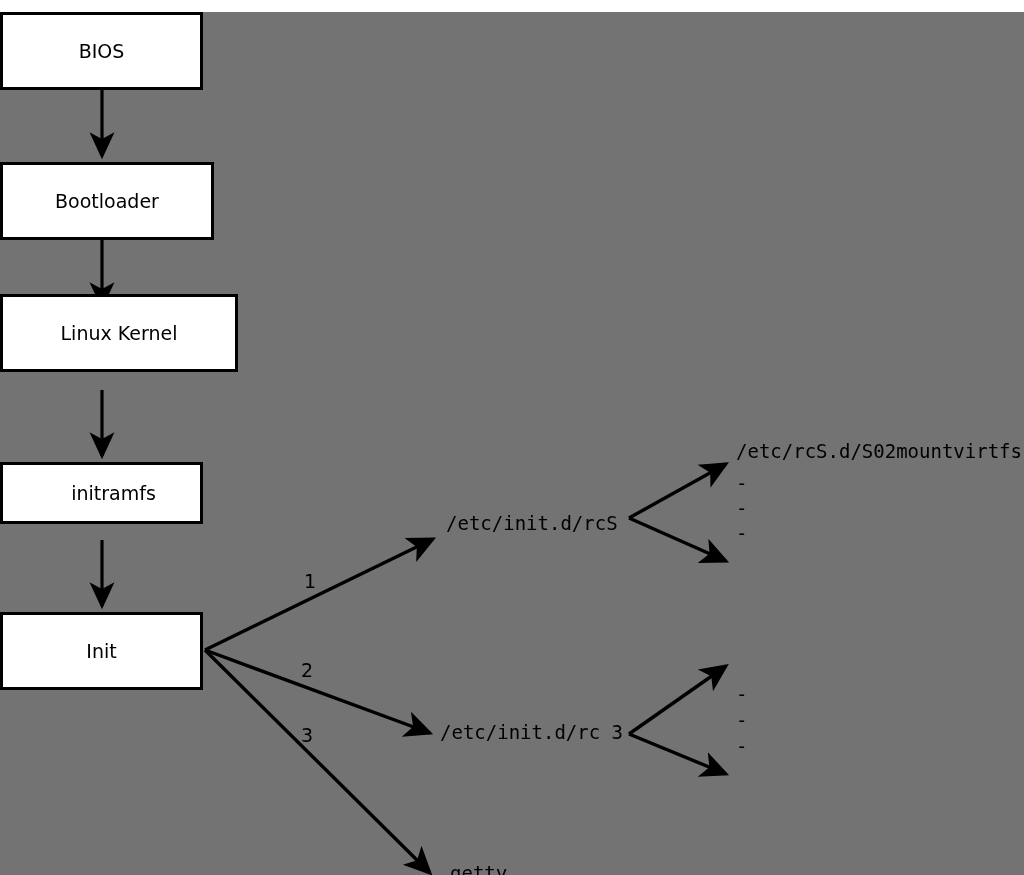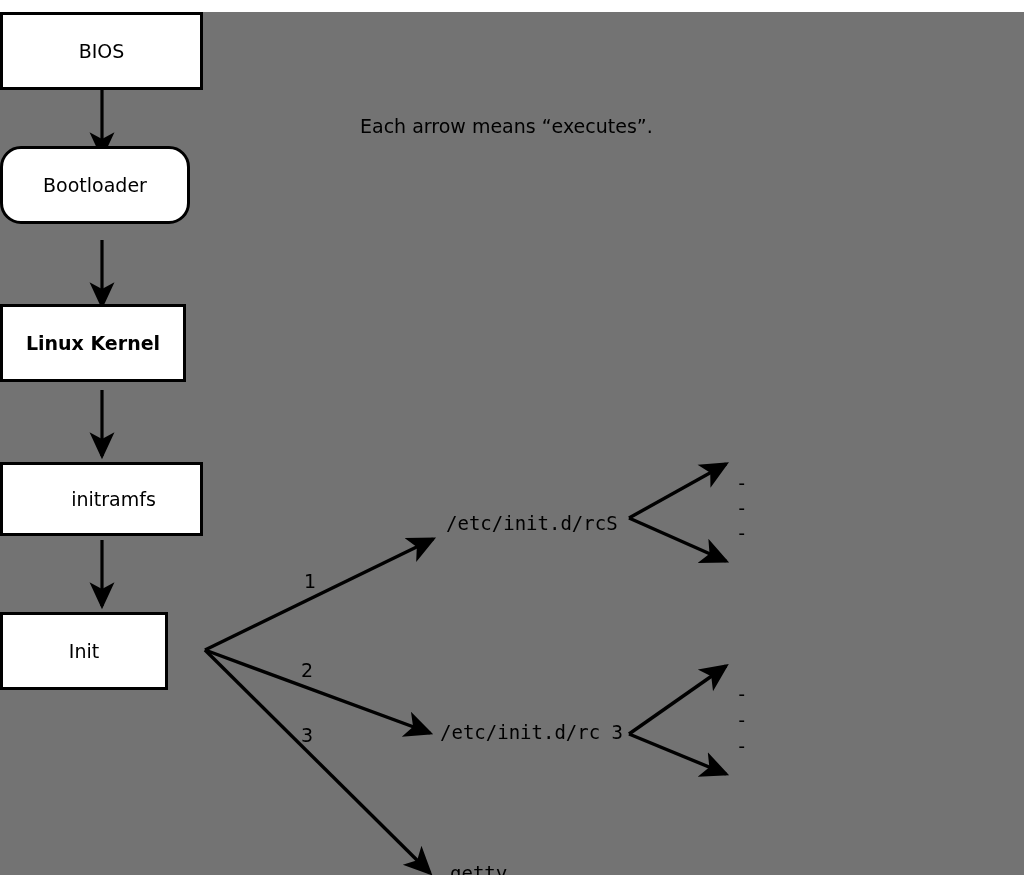--- a/index.html
+++ b/index.html
@@ -103,48 +103,48 @@
     <g stroke="#000000" stroke-width="3.4" fill="none" marker-end="url(#ah)">
       <line x1="629" y1="722" x2="726" y2="654"></line>
       <line x1="629" y1="722" x2="726" y2="762"></line>
     </g>
   </svg>
 
   <div class="node-box" style="left:0px; top:0px; width:203px; height:78px;">
     <span class="node-label">BIOS</span>
   </div>
 
-  <div class="node-box" style="left:0px; top:134px; width:190px; height:78px;border-radius:21px;">
+  <div class="node-box" style="left:0px; top:150px; width:214px; height:78px;">
     <span class="node-label">Bootloader</span>
   </div>
 
-  <div class="node-box" style="left:0px; top:292px; width:186px; height:78px;font-weight:bold;">
+  <div class="node-box" style="left:0px; top:282px; width:238px; height:78px;">
     <span class="node-label">Linux Kernel</span>
   </div>
 
-  <div class="node-box" style="left:0px; top:450px; width:203px; height:74px;padding-left:24px;">
+  <div class="node-box" style="left:0px; top:450px; width:203px; height:62px;padding-left:24px;">
     <span class="node-label">initramfs</span>
   </div>
 
-  <div class="node-box" style="left:0px; top:600px; width:168px; height:78px;">
+  <div class="node-box" style="left:0px; top:600px; width:203px; height:78px;">
     <span class="node-label">Init</span>
   </div>
 
-  <div class="caption" style="left:360px; top:105px;">Each arrow means “executes”.</div>
 
   <div class="edge-num" style="left:304px; top:560px;">1</div>
   <div class="edge-num" style="left:301px; top:649px;">2</div>
   <div class="edge-num" style="left:301px; top:714px;">3</div>
 
   <div class="mono-label" style="left:446px; top:502px;">/etc/init.d/rcS</div>
 
   <div class="mono-label" style="left:440px; top:711px;">/etc/init.d/rc 3</div>
 
   <div class="mono-label" style="left:450px; top:852px;">getty</div>
 
+  <div class="mono-label" style="left:736px; top:430px;">/etc/rcS.d/S02mountvirtfs</div>
 
   <div class="dash-mark" style="left:736px; top:462px;">-</div>
   <div class="dash-mark" style="left:736px; top:487px;">-</div>
   <div class="dash-mark" style="left:736px; top:512px;">-</div>
 
 
 
   <div class="dash-mark" style="left:736px; top:673px;">-</div>
   <div class="dash-mark" style="left:736px; top:699px;">-</div>
   <div class="dash-mark" style="left:736px; top:725px;">-</div>

